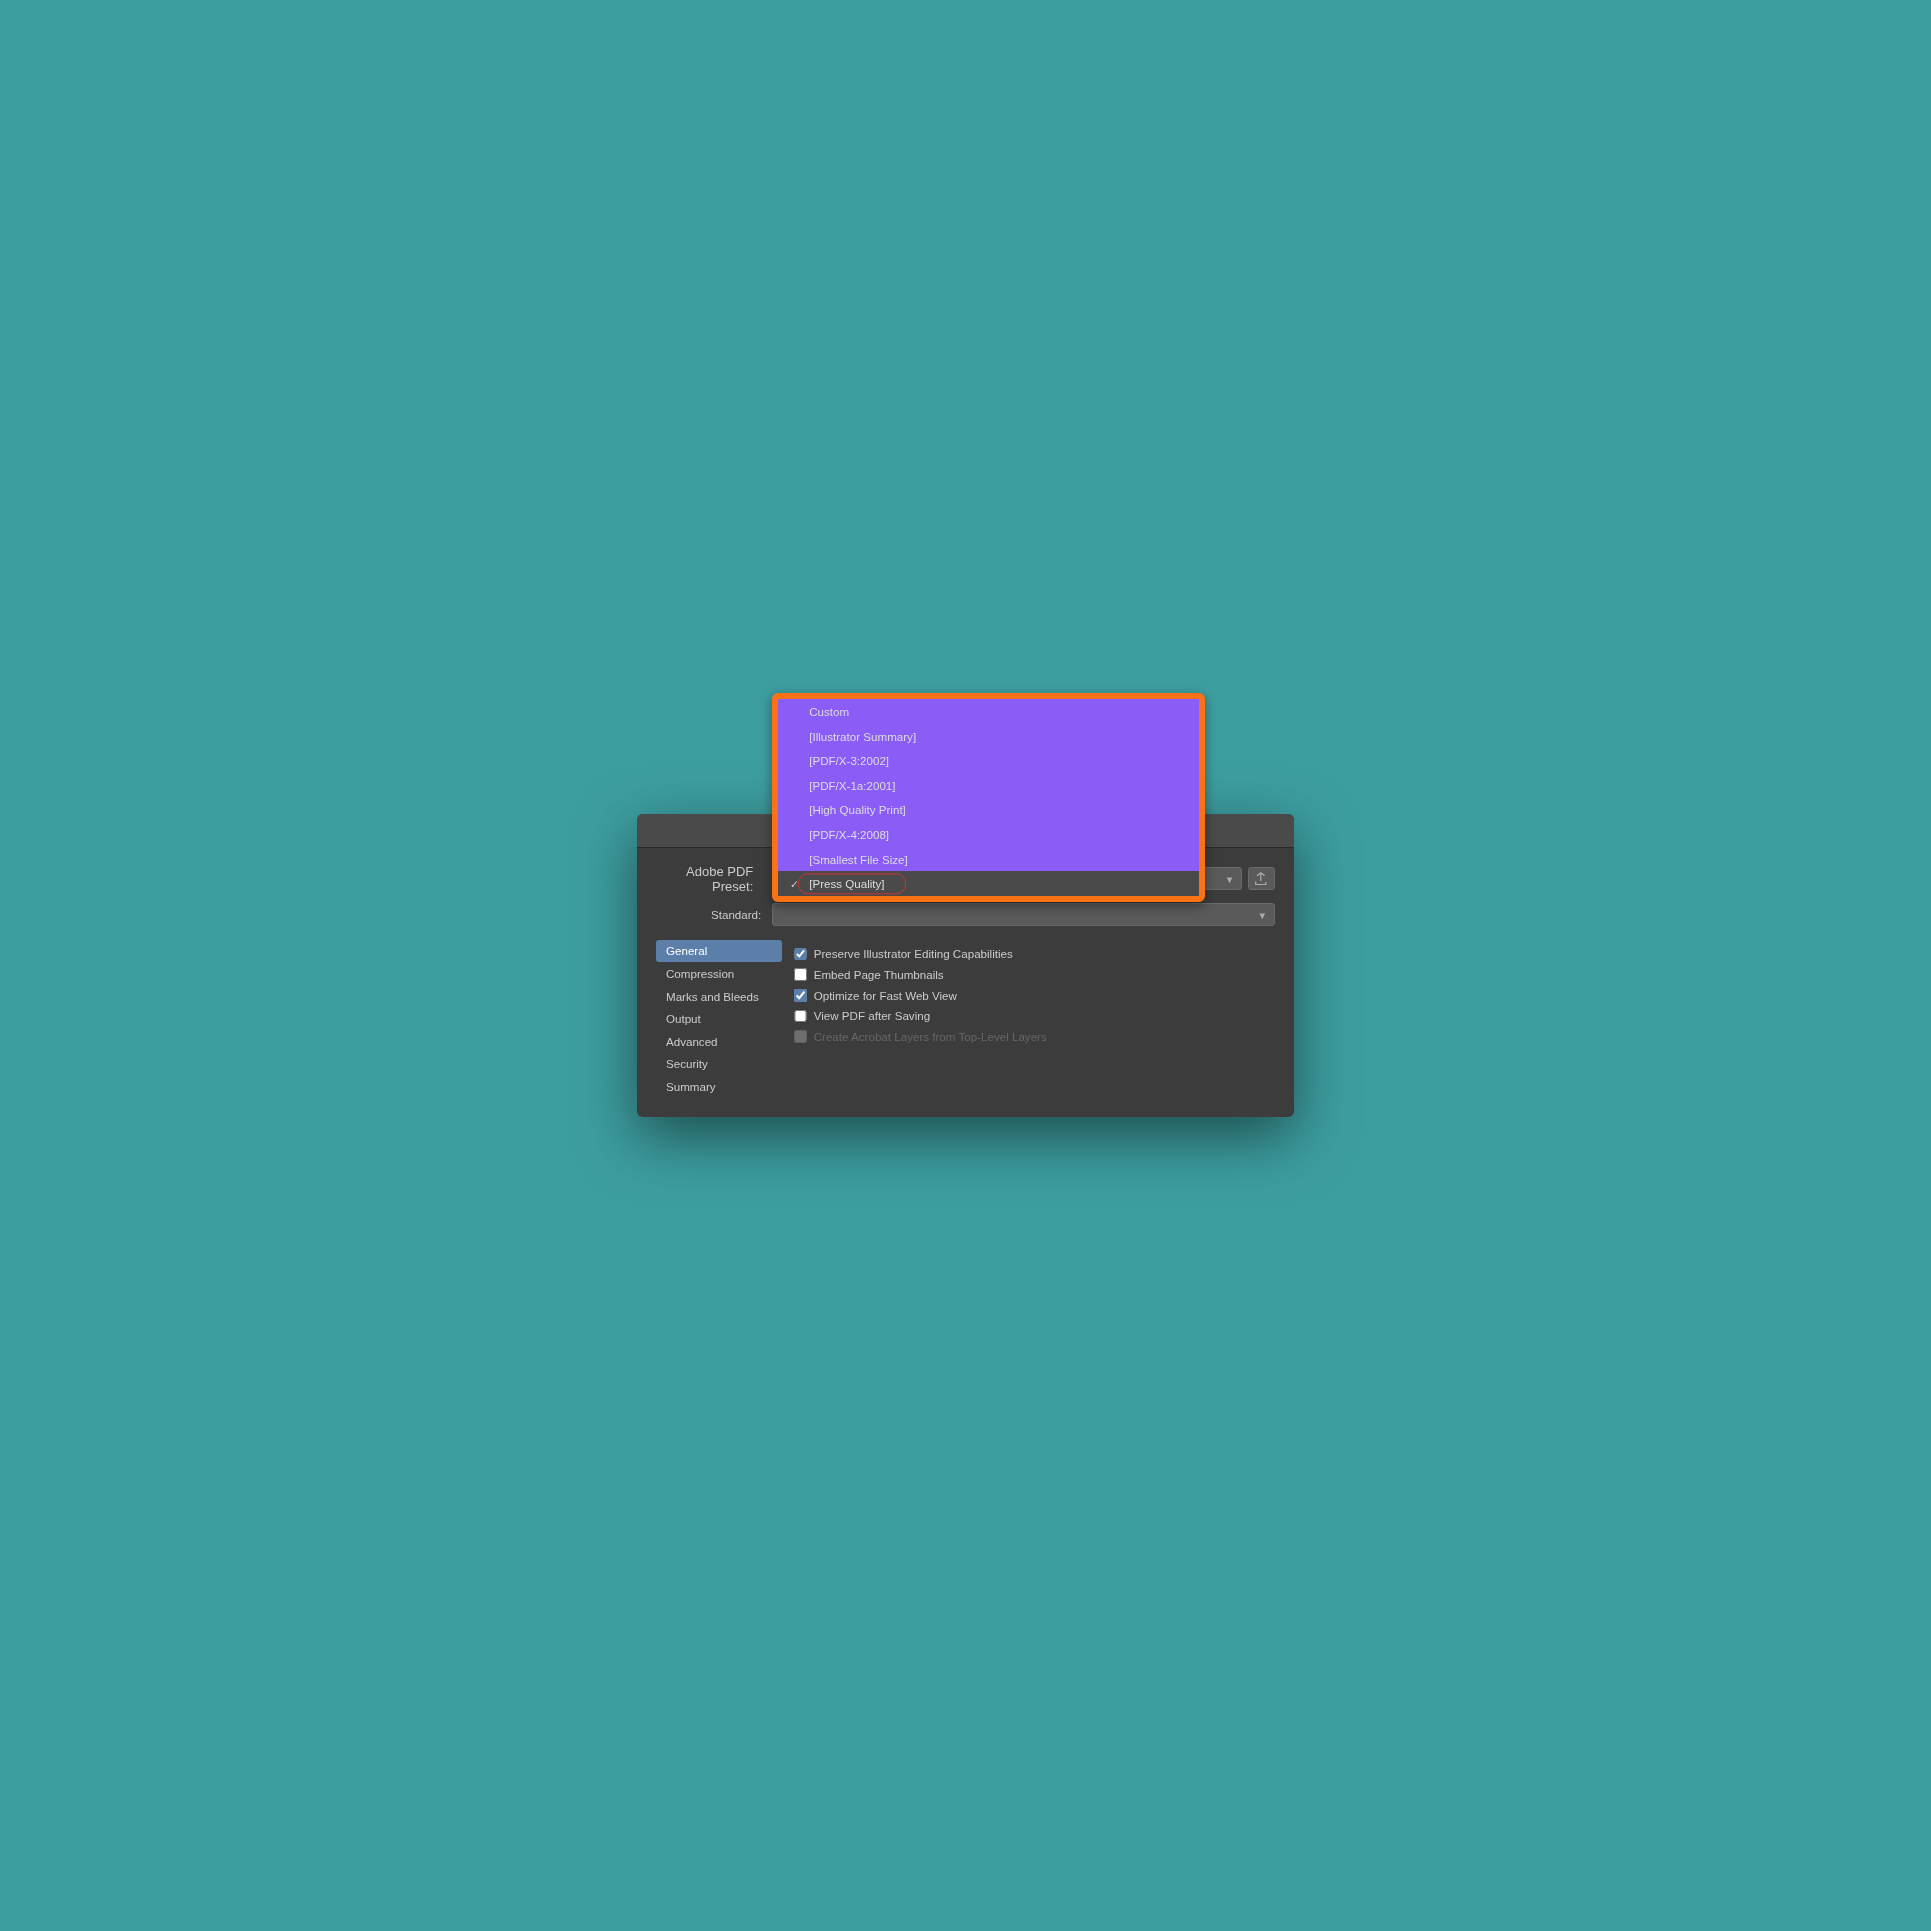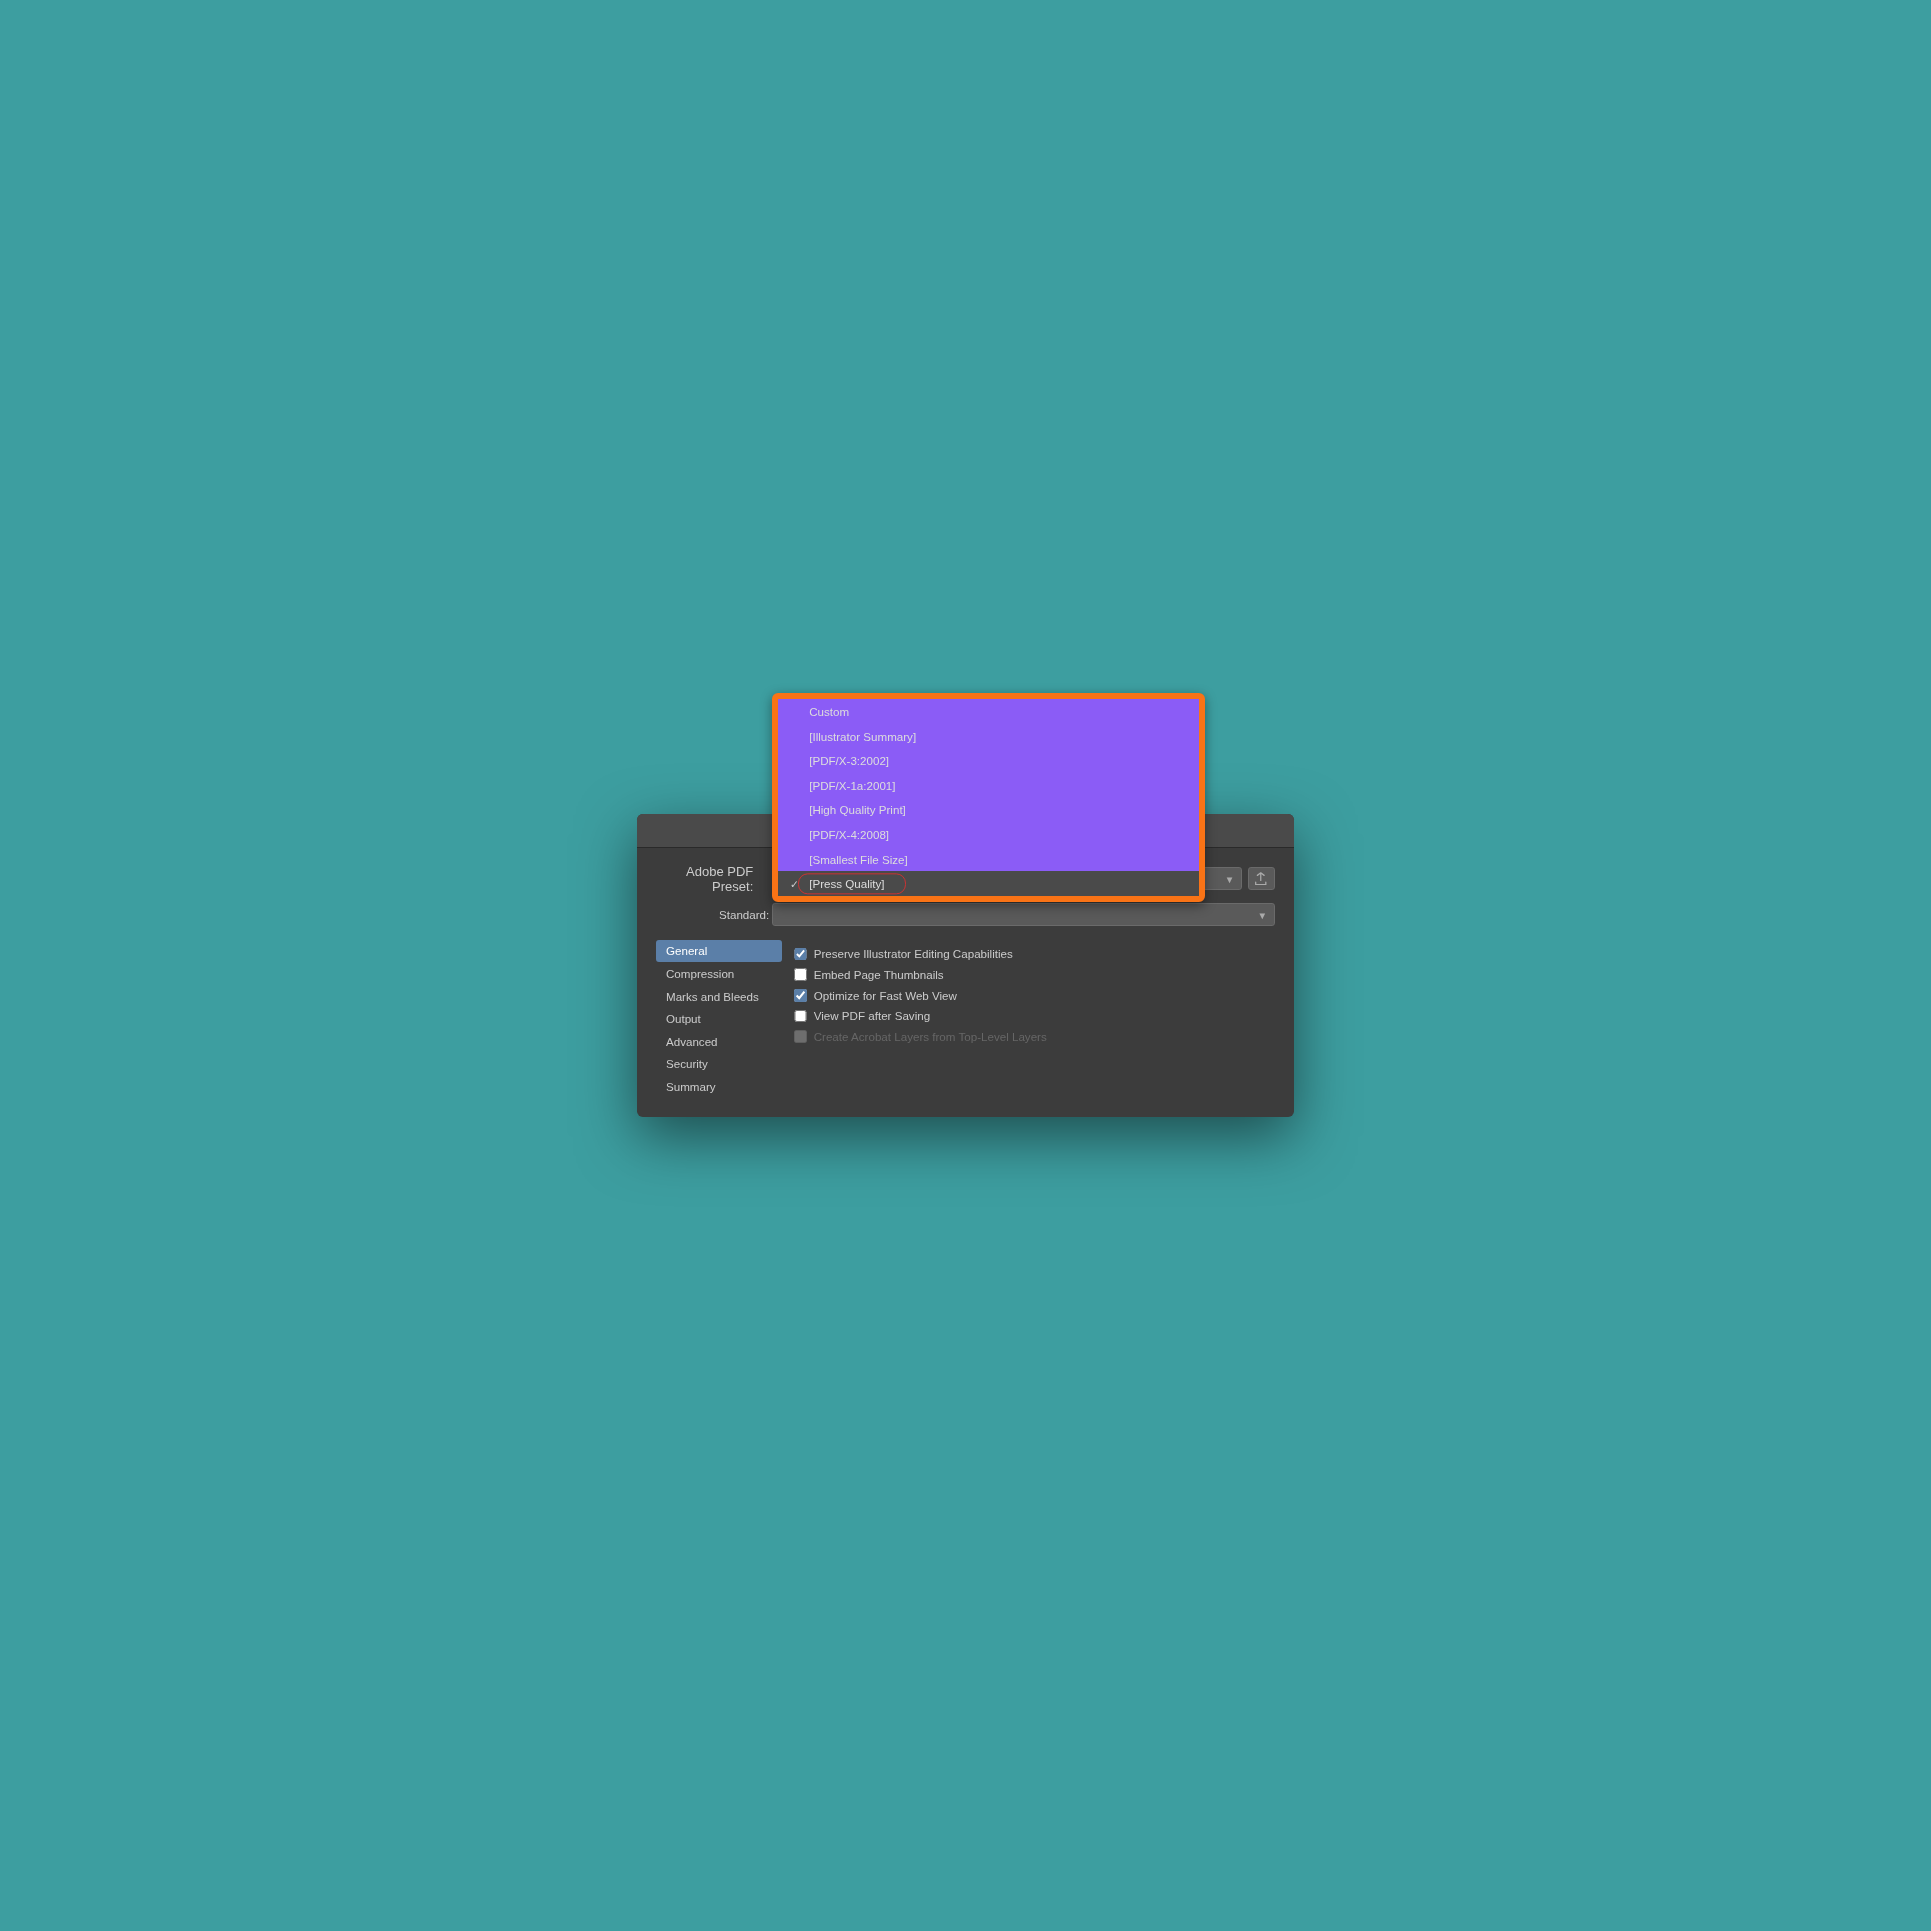--- a/index.html
+++ b/index.html
@@ -108,21 +108,21 @@
       display: flex;
       align-items: center;
       margin-bottom: 13.5px;
     }
 
     .standard-label {
       color: #ccc;
       font-size: 11.6px;
       width: 116px;
       text-align: right;
-      padding-right: 3px;
+      padding-right: 11px;
       flex-shrink: 0;
     }
 
     .standard-select-wrapper {
       flex: 1;
       position: relative;
     }
 
     .standard-select {
       width: 100%;

